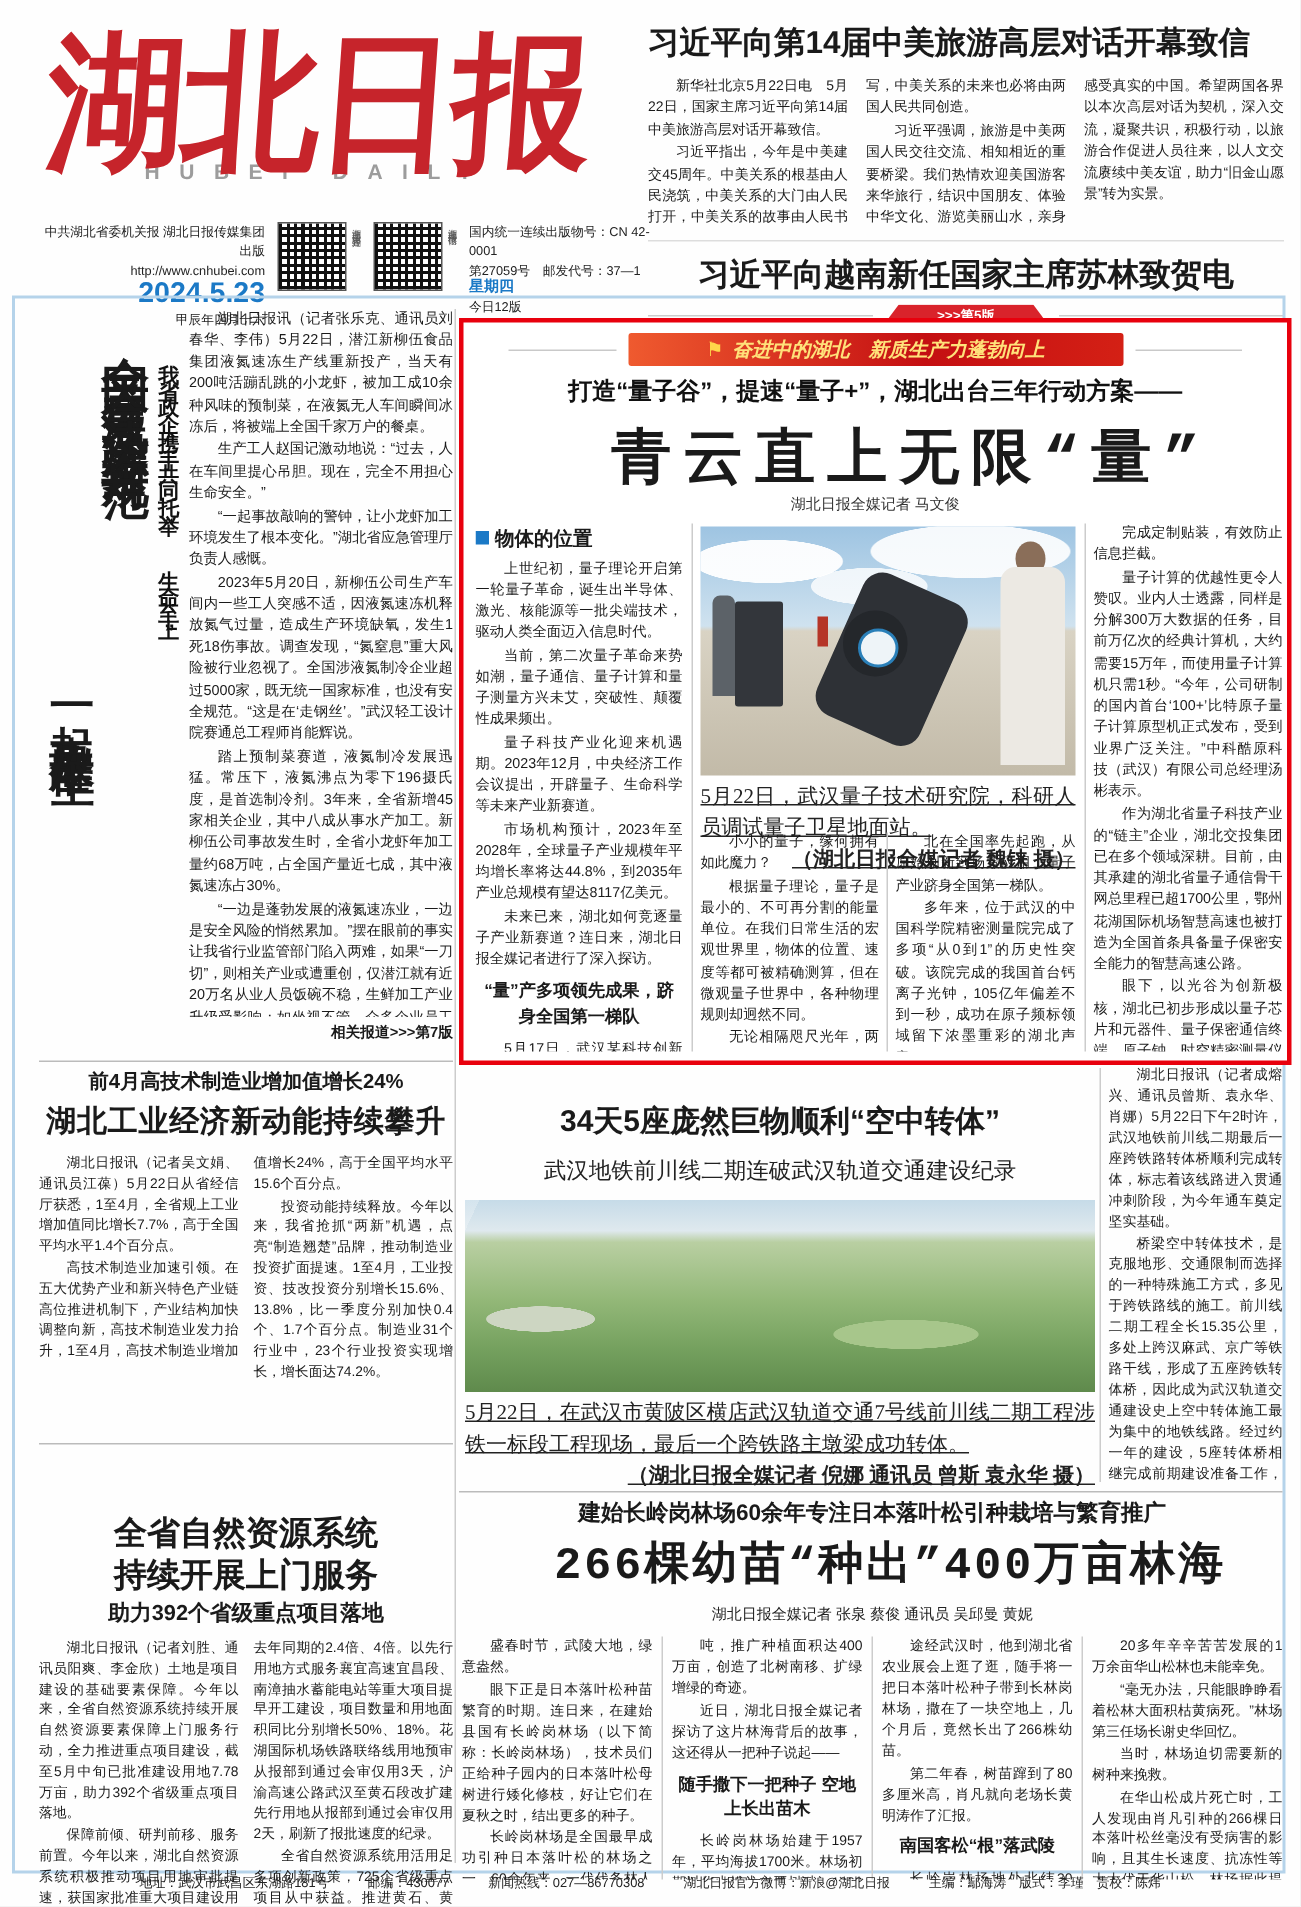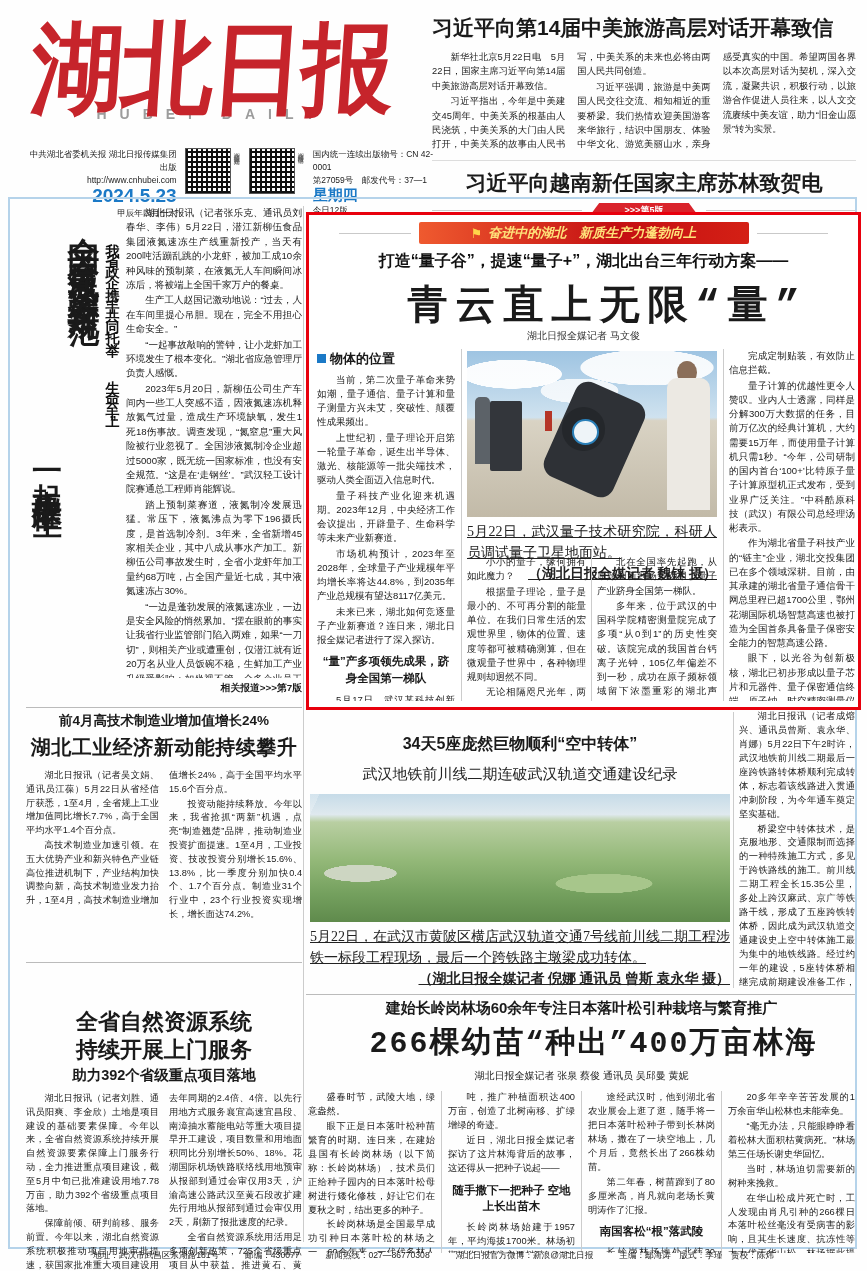--- a/index.html
+++ b/index.html
@@ -9,21 +9,21 @@
   .serif{font-family:Liberation Mono, monospace;padding-left:24px;}
   .para{text-indent:2em;text-align:justify;margin:0 0 1px 0;}
   .col-subhead{font-weight:800;font-size:11.5px;line-height:1.45;margin:6px 2px;text-align:center;}
   .jtext{text-align:justify;}
   
   .logo-cn{font-family:"DejaVu Serif","Liberation Serif",serif;font-weight:900;color:#c6242b;
            font-size:92px;line-height:1;letter-spacing:-2px;transform:skewX(-4deg) scaleY(1.08);white-space:nowrap;}
   .logo-en{color:#9c9c9c;font-size:14px;letter-spacing:13px;font-weight:600;}
   .mast-small{font-size:8.5px;color:#222;line-height:1.5;}
   .mast-blue-big{color:#1b79c6;font-weight:800;font-size:19px;line-height:1.1;}
-  .mast-blue-mid{color:#1b79c6;font-weight:800;font-size:15px;line-height:1.2;}
+  .mast-blue-mid{color:#1b79c6;font-weight:800;font-size:10px;line-height:1.2;}
   .qr{width:44px;height:44px;border:1px solid #555;
       background-image:repeating-linear-gradient(0deg,#111 0 2px,transparent 2px 5px),
                        repeating-linear-gradient(90deg,#111 0 2px,#fff 2px 5px);}
   .qr-label{writing-mode:vertical-rl;font-size:6px;color:#555;margin-left:1px;letter-spacing:1px;}
   
   .tn-title1{font-size:21px;font-weight:900;letter-spacing:0px;white-space:nowrap;}
   .tn-cols{column-count:3;column-gap:12px;font-size:9.3px;line-height:1.55;}
   .tn-title2{font-size:21px;font-weight:900;text-align:center;white-space:nowrap;border-top:1px solid #ddd;padding-top:8px;}
   .ribbon-row{display:flex;align-items:center;gap:6px;}
   .ribbon-row:before,.ribbon-row:after{content:"";flex:1;height:1px;background:#ccc;}
@@ -72,21 +72,21 @@
   .q-fig1{position:absolute;left:3%;top:28%;width:6%;height:40%;background:#5c6268;border-radius:5px 5px 0 0;}
   .q-drumarm{position:absolute;left:36%;top:22%;width:30%;height:62%;background:#2e3136;
              border-radius:14px;transform:rotate(24deg);}
   .q-drum{position:absolute;left:38%;top:34%;width:17%;height:26%;background:#24272b;border-radius:50%;}
   .q-drum-logo{position:absolute;left:42%;top:41%;width:9%;height:13%;background:#eef4f8;border-radius:50%;
                border:2px solid #2a7fb8;}
   .q-fig2{position:absolute;right:3%;top:16%;width:17%;height:80%;background:#ece9e3;border-radius:10px 10px 0 0;}
   .q-head2{position:absolute;right:8%;top:6%;width:8%;height:14%;background:#8a6e59;border-radius:50%;}
   .q-red{position:absolute;left:31%;top:36%;width:3%;height:12%;background:#b53527;}
   
-  .metro-title{font-size:16px;font-weight:900;text-align:center;white-space:nowrap;}
+  .metro-title{font-size:20px;font-weight:900;text-align:center;white-space:nowrap;}
   .metro-sub{font-size:15px;text-align:center;color:#222;}
   .m-photo{background:
       linear-gradient(115deg,rgba(255,255,255,.25) 0 2%,transparent 2% 100%),
       radial-gradient(ellipse 60px 14px at 12% 62%,#cdd6c2 0 60%,transparent 61%),
       radial-gradient(ellipse 80px 16px at 70% 70%,#a7c68b 0 60%,transparent 61%),
       linear-gradient(180deg,#c6dbe8 0%,#dfe9ee 16%,#b9cfa2 22%,#93b878 52%,#74a05e 78%,#5f8a4c 100%);}
   
   .forest-kicker{font-size:15px;font-weight:600;text-align:center;white-space:nowrap;}
   .forest-title{font-size:30px;font-weight:900;text-align:center;letter-spacing:2px;white-space:nowrap;}
   .forest-byline{font-size:10px;text-align:center;color:#222;}
@@ -192,22 +192,22 @@
     <div class="abs qz-kicker">打造“量子谷”，提速“量子+”，湖北出台三年行动方案——</div>
     <div class="abs qz-title serif">青云直上无限“量”</div>
     <div class="abs qz-byline">湖北日报全媒记者 马文俊</div>
     <div class="abs qz-cols">
       <div class="abs qz-c" style="left:0;top:0;width:138px;height:100%;">
         <div class="qz-label">
           <span class="qz-marker"></span>
           <span>物体的位置</span>
         </div>
         <div>
+            <div class="para">上世纪初，量子理论开启第一轮量子革命，诞生出半导体、激光、核能源等一批尖端技术，驱动人类全面迈入信息时代。</div>
             <div class="para">当前，第二次量子革命来势如潮，量子通信、量子计算和量子测量方兴未艾，突破性、颠覆性成果频出。</div>
-            <div class="para">上世纪初，量子理论开启第一轮量子革命，诞生出半导体、激光、核能源等一批尖端技术，驱动人类全面迈入信息时代。</div>
             <div class="para">量子科技产业化迎来机遇期。2023年12月，中央经济工作会议提出，开辟量子、生命科学等未来产业新赛道。</div>
             <div class="para">市场机构预计，2023年至2028年，全球量子产业规模年平均增长率将达44.8%，到2035年产业总规模有望达8117亿美元。</div>
             <div class="para">未来已来，湖北如何竞逐量子产业新赛道？连日来，湖北日报全媒记者进行了深入探访。</div>
             <div class="col-subhead">“量”产多项领先成果，跻身全国第一梯队</div>
             <div class="para">5月17日，武汉某科技创新中心的实验室内，工程师们正为精密的量子器件做下线前的最后检查。</div>
           </div>
       </div>
       <div class="abs vsep" style="left:144px;top:0;height:100%;"></div>
       <div class="abs q-photo" style="left:150px;top:2px;width:250px;height:166px;">
         <div class="q-fig1"></div>

